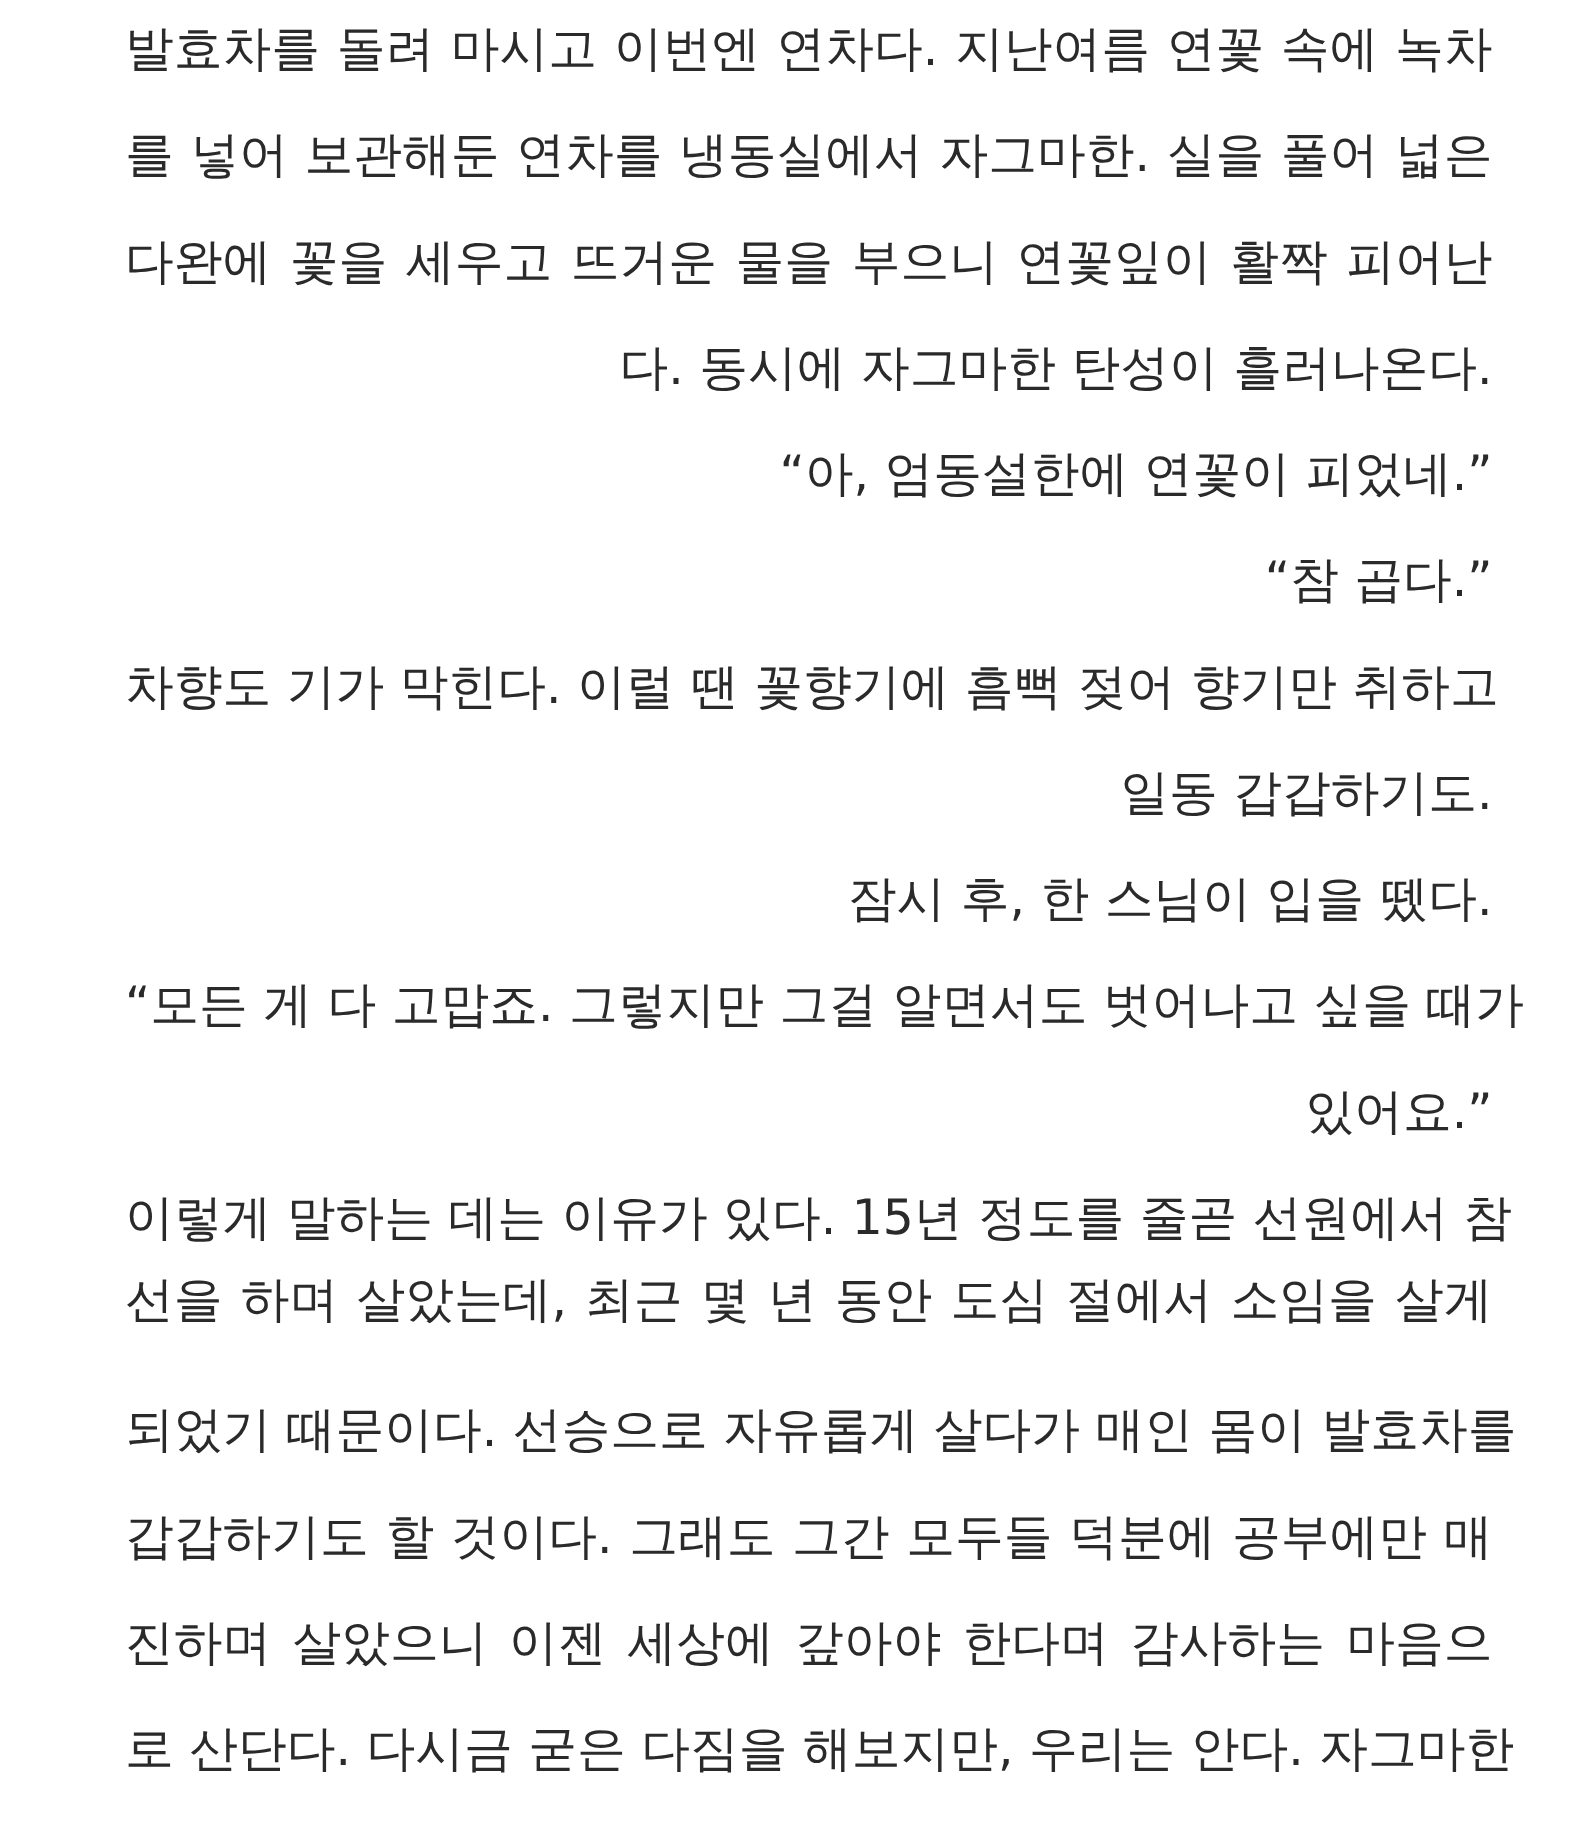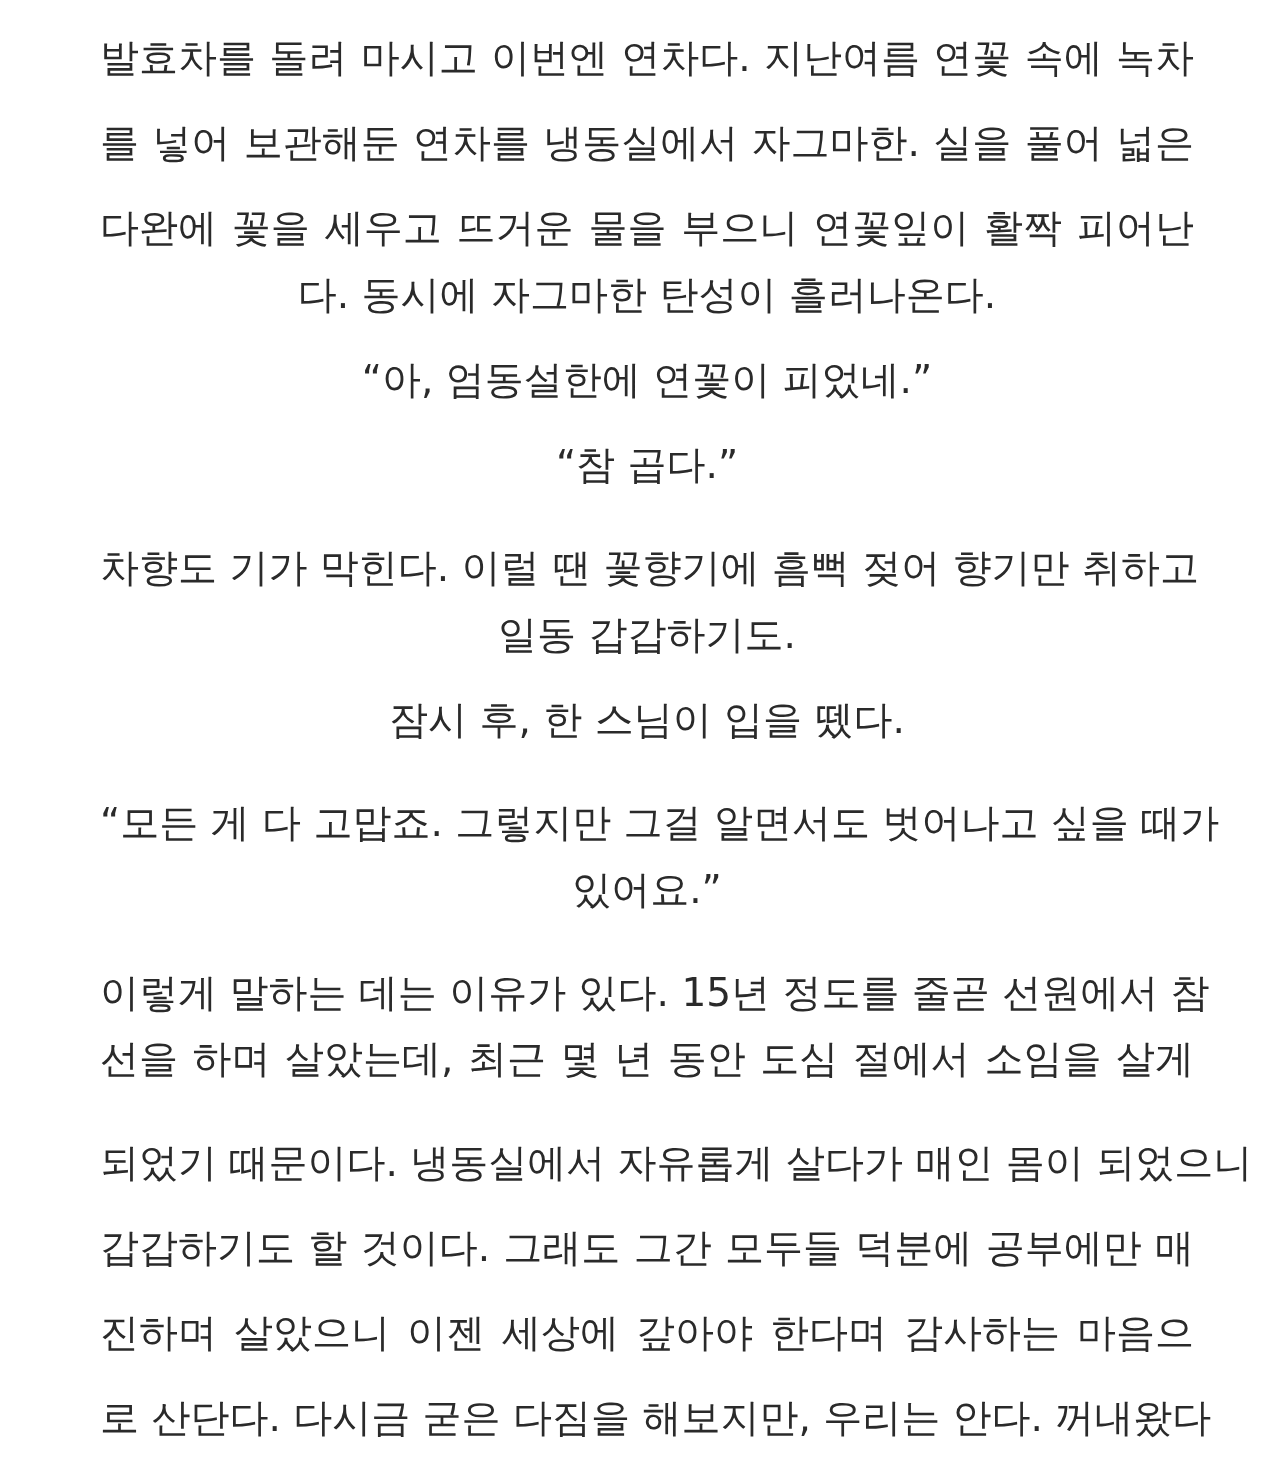--- a/index.html
+++ b/index.html
@@ -28,40 +28,39 @@
       left: 0;
       width: 1094px;
       height: 60px;
       line-height: 60px;
       white-space: nowrap;
       letter-spacing: 0px;
     }
     .line.justify {
       text-align: justify;
       text-align-last: justify;
-      margin-top: 18px;
     }
     .line.left {
-      text-align: center;
+      text-align: right;
     }
   </style>
 </head>
 <body>
 
 <div class="page">
   <div class="line justify" style="top:10px">발효차를 돌려 마시고 이번엔 연차다. 지난여름 연꽃 속에 녹차</div>
   <div class="line justify" style="top:95px">를 넣어 보관해둔 연차를 냉동실에서 자그마한. 실을 풀어 넓은</div>
   <div class="line justify" style="top:180px">다완에 꽃을 세우고 뜨거운 물을 부으니 연꽃잎이 활짝 피어난</div>
   <div class="line left" style="top:265px">다. 동시에 자그마한 탄성이 흘러나온다.</div>
   <div class="line left" style="top:350px">“아, 엄동설한에 연꽃이 피었네.”</div>
   <div class="line left" style="top:435px">“참 곱다.”</div>
   <div class="line justify" style="top:520px">차향도 기가 막힌다. 이럴 땐 꽃향기에 흠뻑 젖어 향기만 취하고</div>
   <div class="line left" style="top:605px">일동 갑갑하기도.</div>
   <div class="line left" style="top:690px">잠시 후, 한 스님이 입을 뗐다.</div>
   <div class="line justify" style="top:775px">“모든 게 다 고맙죠. 그렇지만 그걸 알면서도 벗어나고 싶을 때가</div>
   <div class="line left" style="top:860px">있어요.”</div>
   <div class="line justify" style="top:945px">이렇게 말하는 데는 이유가 있다. 15년 정도를 줄곧 선원에서 참</div>
   <div class="line justify" style="top:1011px">선을 하며 살았는데, 최근 몇 년 동안 도심 절에서 소임을 살게</div>
-  <div class="line justify" style="top:1115px">되었기 때문이다. 냉동실에서 자유롭게 살다가 매인 몸이 되었으니</div>
+  <div class="line justify" style="top:1115px">되었기 때문이다. 선승으로 자유롭게 살다가 매인 몸이 발효차를</div>
   <div class="line justify" style="top:1200px">갑갑하기도 할 것이다. 그래도 그간 모두들 덕분에 공부에만 매</div>
   <div class="line justify" style="top:1285px">진하며 살았으니 이젠 세상에 갚아야 한다며 감사하는 마음으</div>
-  <div class="line justify" style="top:1370px">로 산단다. 다시금 굳은 다짐을 해보지만, 우리는 안다. 꺼내왔다</div>
+  <div class="line justify" style="top:1370px">로 산단다. 다시금 굳은 다짐을 해보지만, 우리는 안다. 자그마한</div>
 </div>
 
 </body></html>

